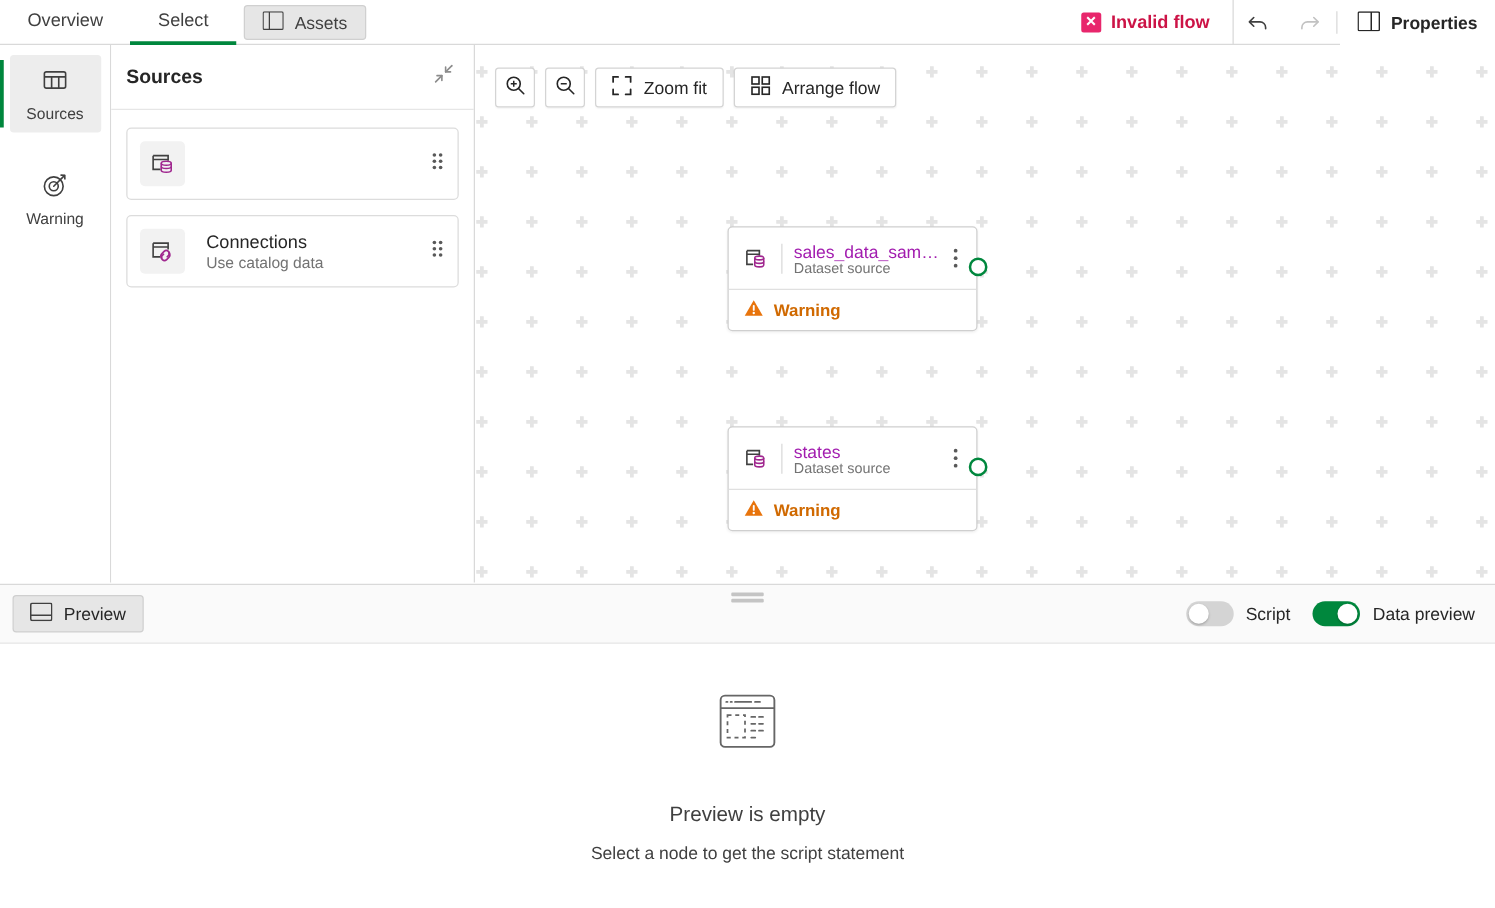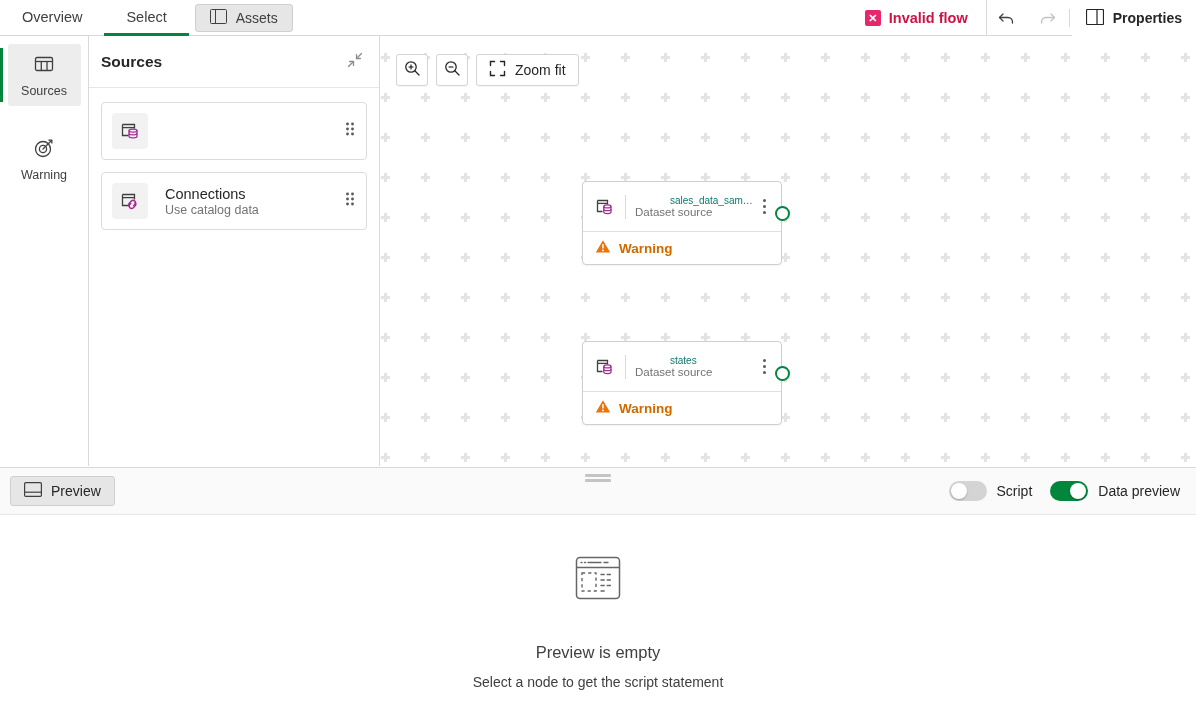--- a/index.html
+++ b/index.html
@@ -153,22 +153,22 @@
     position: absolute; width: 200px;
     background: #ffffff; border: 1px solid #cfcfcf; border-radius: 4px;
     box-shadow: 0 1px 2px rgba(0,0,0,0.05);
     z-index: 4;
   }
   .node-main { display: flex; align-items: center; height: 49px; padding: 0 8px 0 10px; }
   .node-icon { flex: 0 0 24px; display: flex; align-items: center; justify-content: center; }
   .node-divider { width: 1px; height: 24px; background: #d9d9d9; margin: 0 9px 0 8px; }
   .node-texts { display: flex; flex-direction: column; gap: 0px; overflow: hidden; }
   .node-title {
-    font-size: 10px; color: #0f766e; white-space: nowrap;
-    overflow: hidden; text-overflow: ellipsis; max-width: 118px; margin-left: 35px;
+    font-size: 14px; color: #a21caf; white-space: nowrap;
+    overflow: hidden; text-overflow: ellipsis; max-width: 118px;
   }
   .node-sub { font-size: 11.5px; color: #737373; }
   .node-kebab {
     margin-left: auto; width: 18px; height: 28px; display: flex; flex-direction: column;
     align-items: center; justify-content: center; gap: 3px; cursor: pointer;
   }
   .node-kebab i { width: 3px; height: 3px; border-radius: 50%; background: #595959; display: block; }
   .node-foot {
     border-top: 1px solid #e0e0e0; height: 33px; display: flex; align-items: center;
     gap: 8px; padding: 0 12px; font-size: 13.5px; color: #d06900; font-weight: bold;
@@ -638,20 +638,33 @@
               <g stroke="#262626" stroke-width="1.4" fill="none" stroke-linecap="round">
                 <path d="M1.5 5.5 V1.5 H5.5"></path>
                 <path d="M11.5 1.5 H15.5 V5.5"></path>
                 <path d="M15.5 11.5 V15.5 H11.5"></path>
                 <path d="M5.5 15.5 H1.5 V11.5"></path>
               </g>
             </svg>
         </span>
         <span>Zoom fit</span>
       </div>
+      <div class="tb-btn">
+        <span>
+          <svg width="17" height="17" viewBox="0 0 17 17">
+              <g fill="none" stroke="#262626" stroke-width="1.3">
+                <rect x="1.6" y="1.6" width="5.6" height="5.6"></rect>
+                <rect x="9.8" y="1.6" width="5.6" height="5.6"></rect>
+                <rect x="1.6" y="9.8" width="5.6" height="5.6"></rect>
+                <rect x="9.8" y="9.8" width="5.6" height="5.6"></rect>
+              </g>
+            </svg>
+        </span>
+        <span>Arrange flow</span>
+      </div>
     </div>
 
 
     <div class="node" style="left:202px; top:145px;">
       <div class="node-main">
         <span class="node-icon">
           <svg width="22" height="22" viewBox="0 0 22 22">
             <path d="M3.5 4.5 h10 v4" fill="none" stroke="#404040" stroke-width="1.3"></path>
             <path d="M3.5 4.5 v11 h5" fill="none" stroke="#404040" stroke-width="1.3"></path>
             <line x1="3.5" y1="7.4" x2="13.5" y2="7.4" stroke="#404040" stroke-width="1.3"></line>

